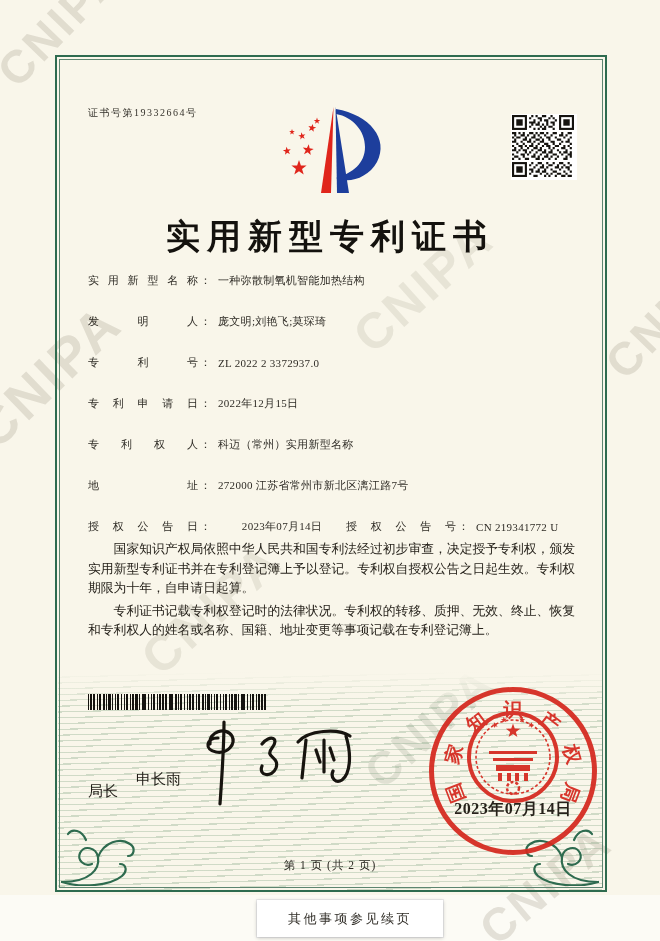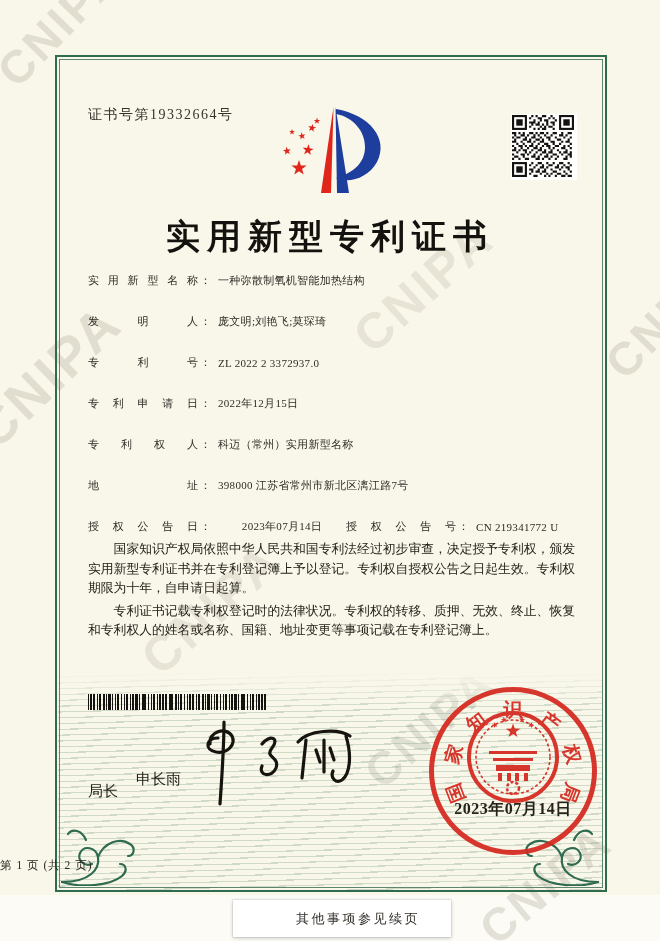--- a/index.html
+++ b/index.html
@@ -27,21 +27,21 @@
   
   .frame-outer{position:absolute;left:55px;top:55px;width:548px;height:833px;border:2px solid #2e6b4f;z-index:2;}
   .frame-inner{position:absolute;inset:2px;border:1px solid #5d8570;}
   .flourish{position:absolute;z-index:3;}
   .flourish svg{display:block;}
   .flourish.fl-left{left:60px;top:822px;transform:scaleX(-1);}
   .flourish.fl-right{left:512px;top:822px;}
 
   .content{position:absolute;inset:0;z-index:4;}
 
-  .certno{position:absolute;left:88px;top:106px;font-size:14px;letter-spacing:1.5px;color:#35322b;}
+  .certno{position:absolute;left:88px;top:106px;font-size:10px;letter-spacing:1.5px;color:#35322b;}
 
   .logo{position:absolute;left:272px;top:105px;width:126px;height:90px;}
   .qr{position:absolute;left:511px;top:114px;width:64px;height:64px;background:#fff;padding:1px;}
 
   .title{position:absolute;left:0;top:214px;width:100%;text-align:center;font-size:34px;
          letter-spacing:7px;font-weight:600;color:#14120e;}
 
   .fields{position:absolute;left:88px;top:260px;width:486px;color:#2f2c26;}
   .frow{height:41px;display:flex;align-items:center;font-size:11px;}
   .flabel{display:inline-block;width:110px;text-align:justify;text-align-last:justify;flex:0 0 110px;}
@@ -71,26 +71,26 @@
   .sc1{transform:rotate(-74deg)  translateY(-61px);}
   .sc2{transform:rotate(-37deg)  translateY(-61px);}
   .sc3{transform:rotate(0deg)    translateY(-61px);}
   .sc4{transform:rotate(37deg)   translateY(-61px);}
   .sc5{transform:rotate(74deg)   translateY(-61px);}
   .sc6{transform:rotate(111deg)  translateY(-61px);}
   .seal-emblem{position:absolute;left:36px;top:22px;}
   .seal-date{position:absolute;left:0;top:112px;width:100%;text-align:center;color:#17110b;
              font-size:16px;font-weight:bold;letter-spacing:0.5px;}
 
-  .page-footer{position:absolute;left:0;top:858px;width:100%;font-size:11.5px;
+  .page-footer{position:absolute;left:0;top:858px;width:100%;text-align:center;font-size:11.5px;
                letter-spacing:1px;color:#2b2923;z-index:4;}
 
-  .tab{position:absolute;left:233px;top:900px;width:186px;height:37px;background:#ffffff;z-index:6;
+  .tab{position:absolute;left:257px;top:900px;width:186px;height:37px;background:#ffffff;z-index:6;
        box-shadow:0 1px 4px rgba(0,0,0,0.22),0 0 0 1px #ececec;display:flex;align-items:center;
-       justify-content:center;font-size:13px;letter-spacing:2.5px;color:#33302a;padding-left:32px;}
+       justify-content:center;font-size:13px;letter-spacing:2.5px;color:#33302a;}
 </style>
 </head>
 <body>
 
 <div class="paper"></div>
 <div class="bottom-strip"></div>
 
 <span class="wm wm1">CNIPA</span>
 <span class="wm wm2">CNIPA</span>
 <span class="wm wm3">CNIPA</span>
@@ -195,21 +195,21 @@
         <span class="fvalue">2022年12月15日</span>
     </div>
     <div class="frow">
       <span class="flabel">专利权人</span>
         <span class="fcolon">：</span>
         <span class="fvalue">科迈（常州）实用新型名称</span>
     </div>
     <div class="frow">
       <span class="flabel">地址</span>
         <span class="fcolon">：</span>
-        <span class="fvalue">398000 江苏省常州市新北区漓江路7号</span>
+        <span class="fvalue">272000 江苏省常州市新北区漓江路7号</span>
     </div>
     <div class="frow">
       <span class="flabel">授权公告日</span>
         <span class="fcolon">：</span>
         <span class="fvalue fvalue-fixed">2023年07月14日</span>
       <span class="flabel">授权公告号</span>
         <span class="fcolon">：</span>
         <span class="fvalue">CN 219341772 U</span>
     </div>
   </div>

